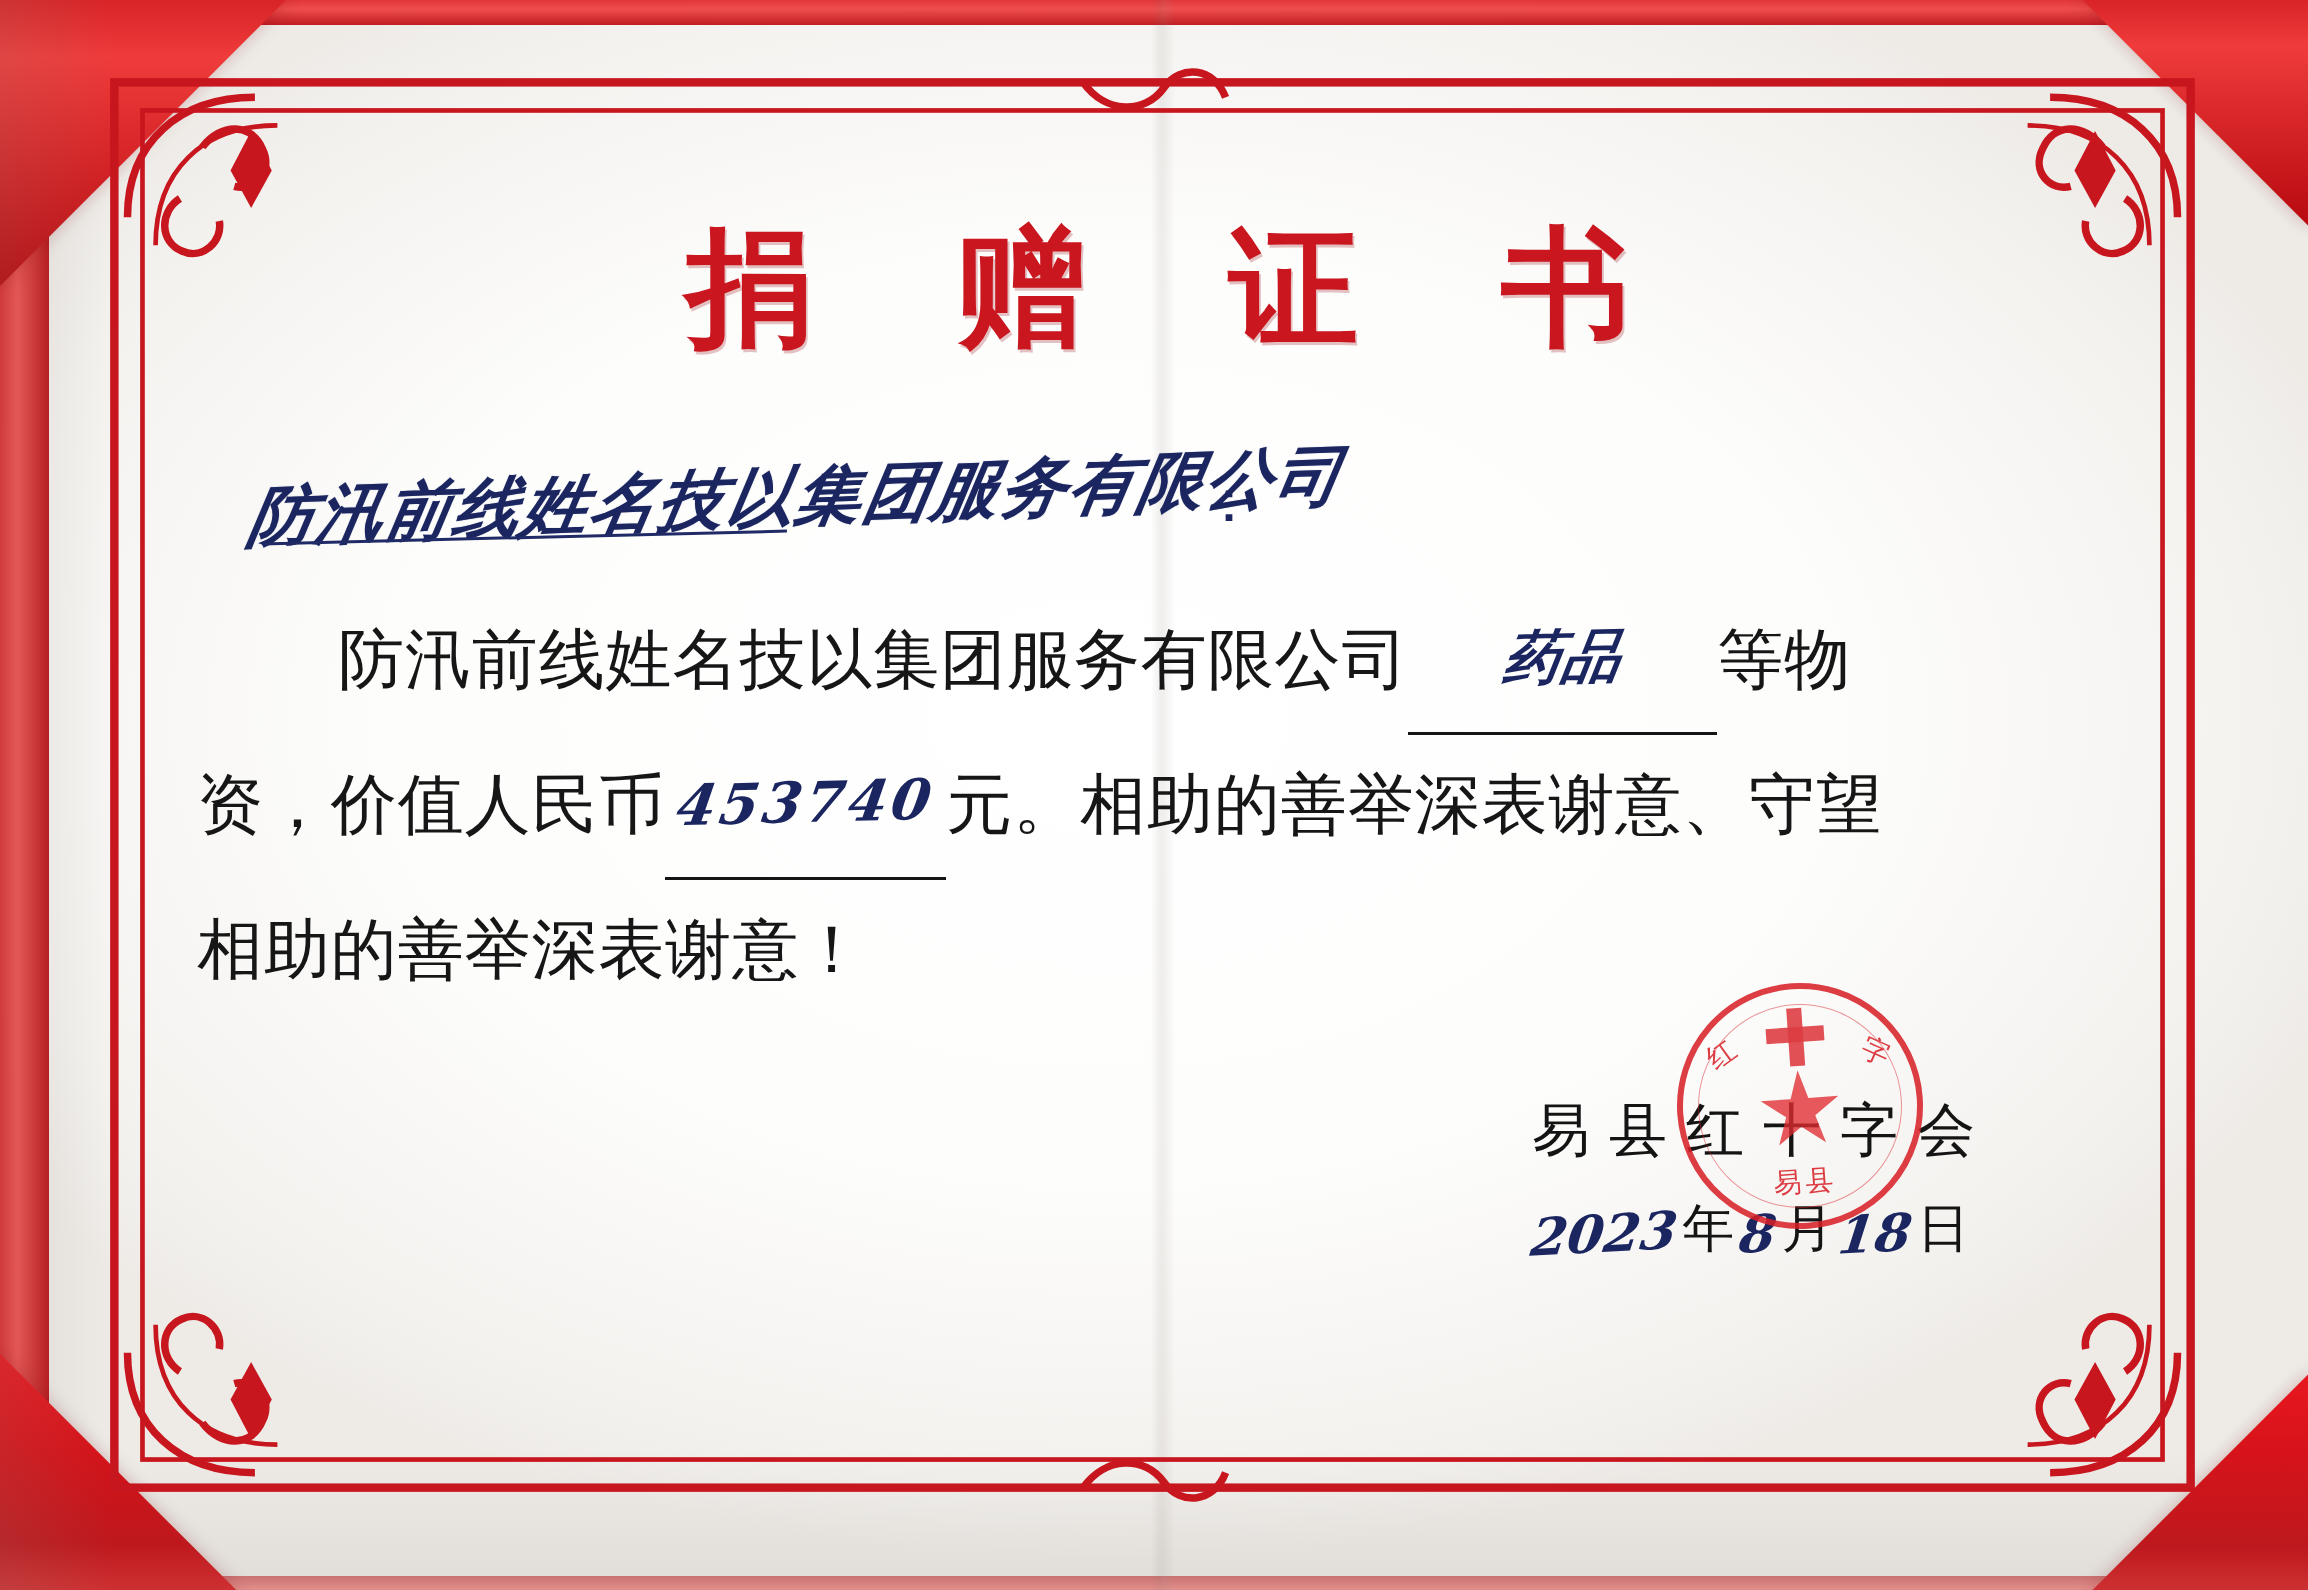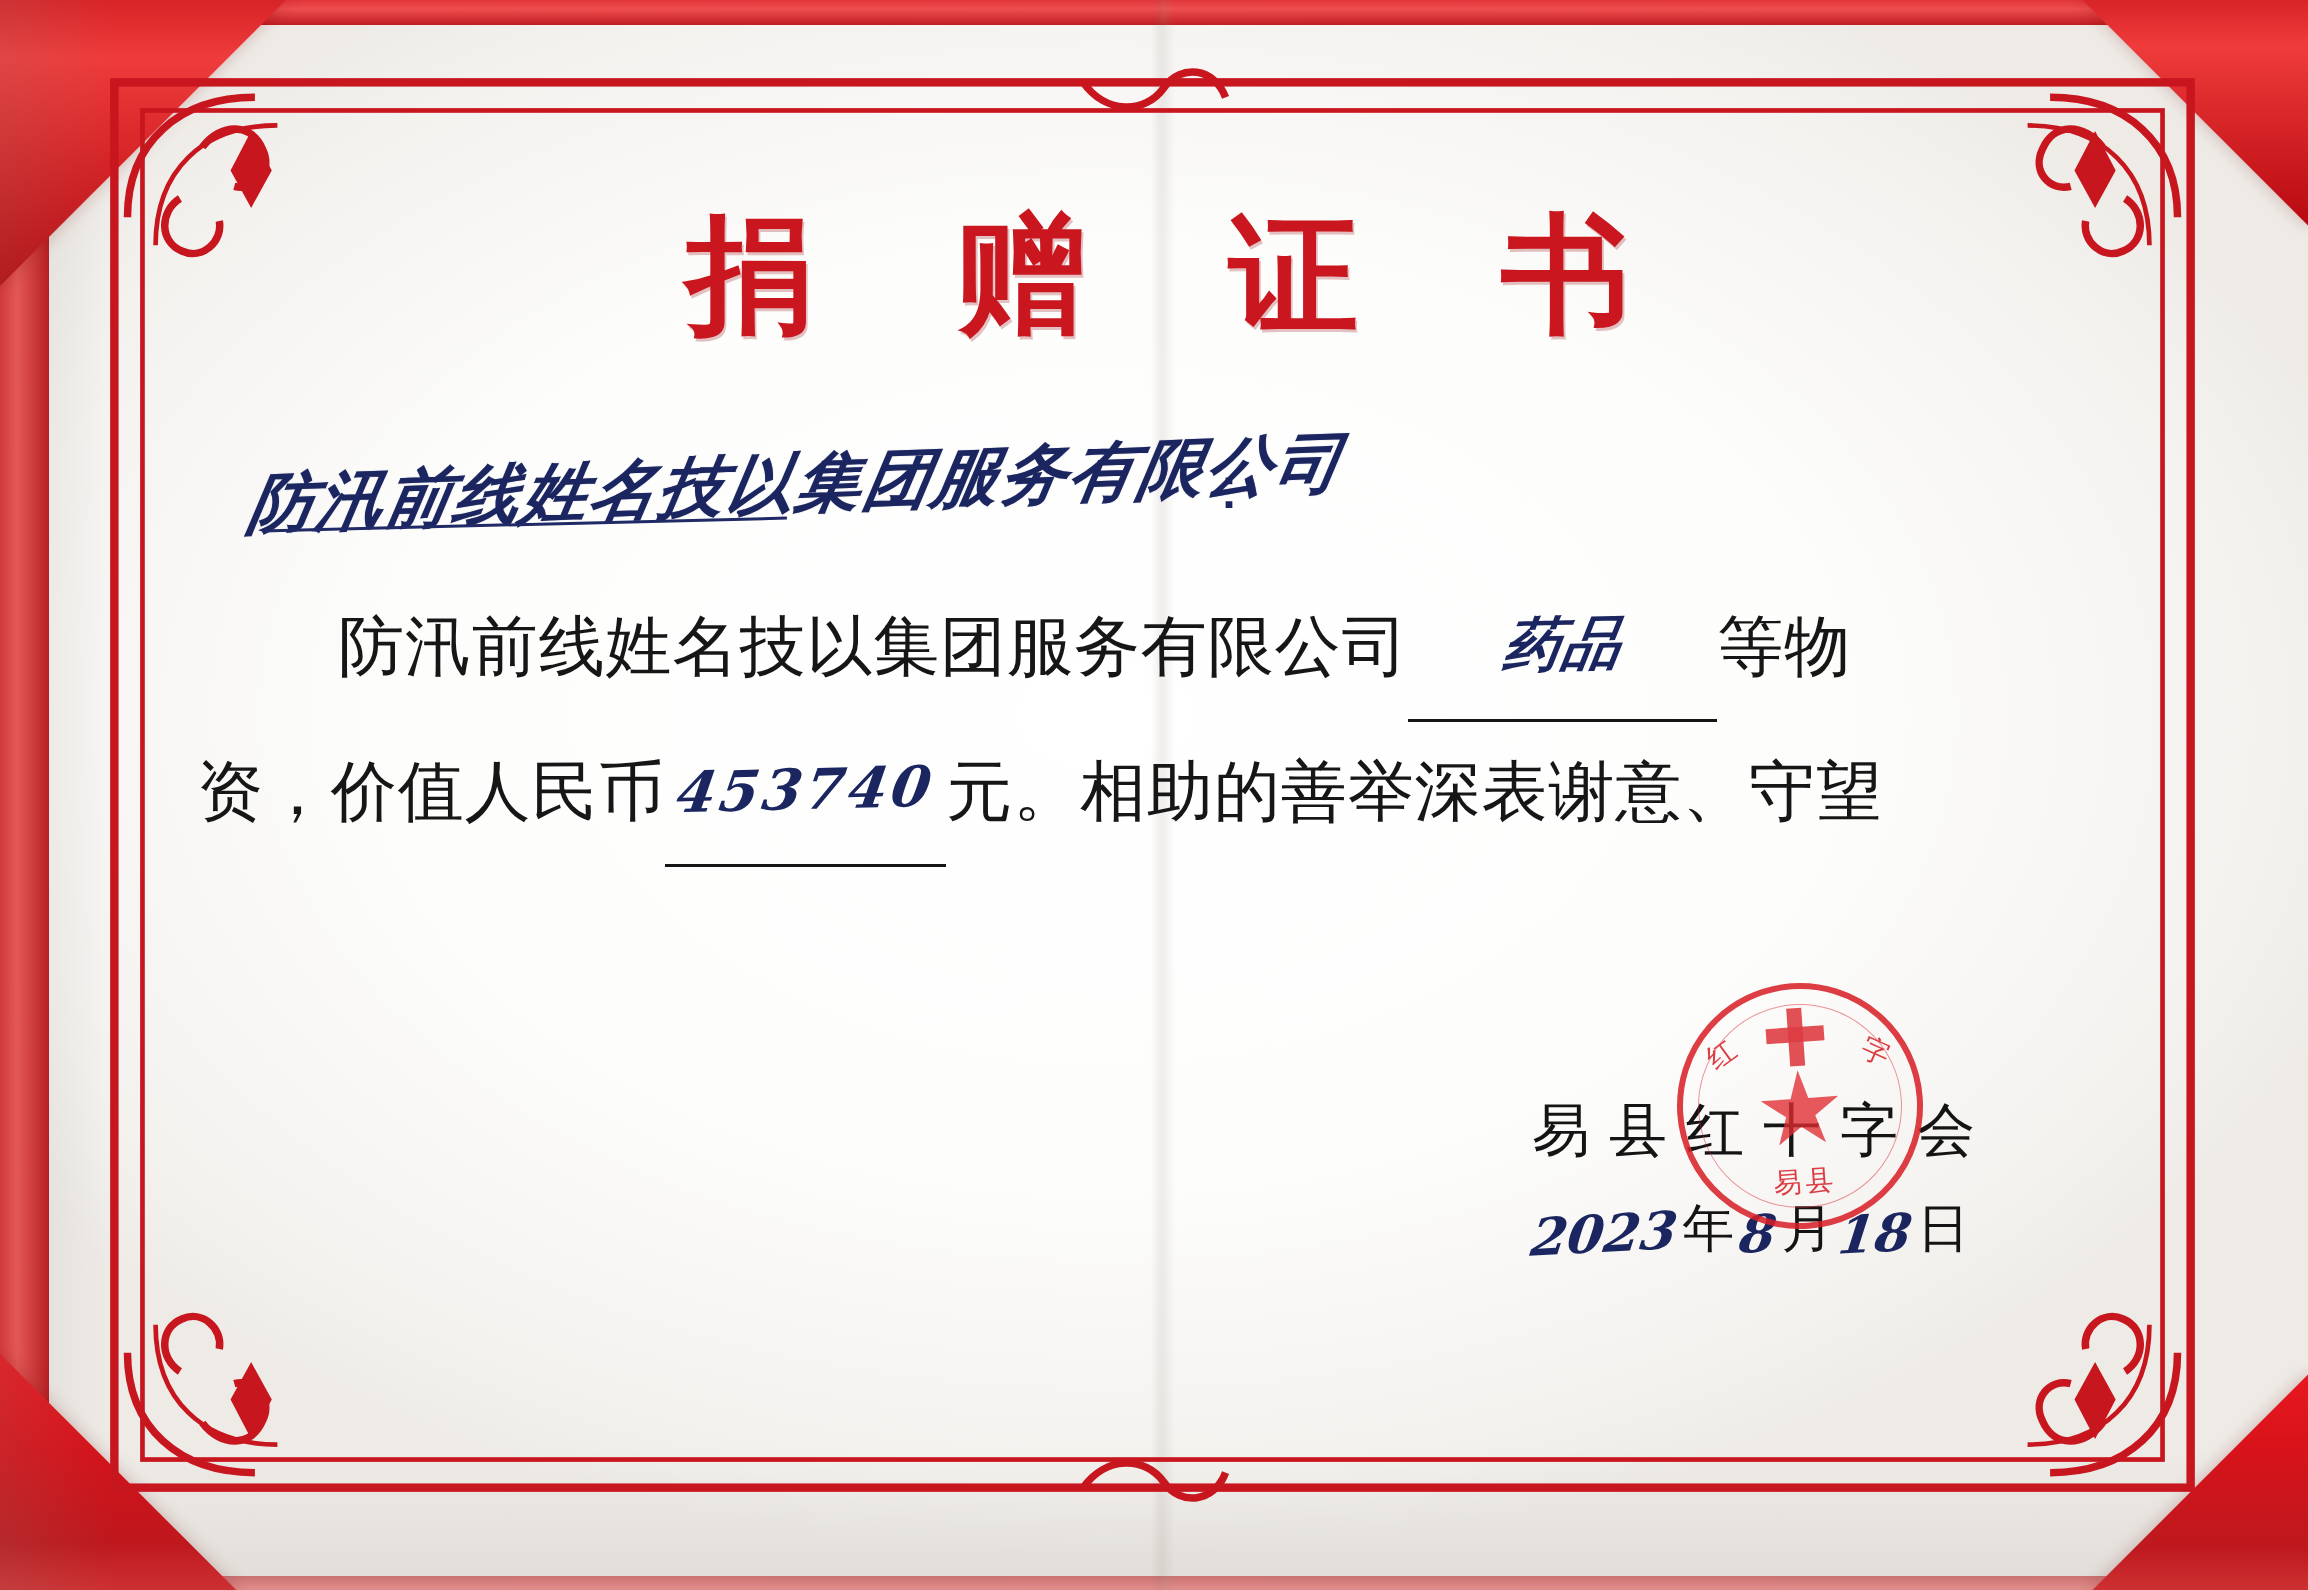--- a/index.html
+++ b/index.html
@@ -118,21 +118,21 @@
 
   .cert-title {
     text-align: center;
     color: #c9161f;
     font-family: "DejaVu Serif", serif;
     font-weight: bold;
     font-size: 129px;
     letter-spacing: 49px;
     text-indent: 49px;
     line-height: 1.25;
-    margin-top: 6px;
+    margin-top: 19px;
     text-shadow: 1.9px 2.8px 0 rgba(150,10,16,0.25);
   }
 
   
   .salutation {
     position: relative;
     margin: 79px 0 0 56px;
     height: 112px;
   }
   .hand {
@@ -343,20 +343,23 @@
       <span class="colon">：</span>
     </div>
 
     <div class="body-text">
       <p>
         <span class="indent"></span><span>防汛前线姓名技以集团服务有限公司</span><span class="blank blank-goods"><span class="hand">药品</span></span><span>等物</span>
       </p>
       <p>
         <span>资，价值人民币</span><span class="blank blank-amount"><span class="hand">453740</span></span><span>元。相助的善举深表谢意、守望</span>
       </p>
+      <p>
+        <span>相助的善举深表谢意！</span>
+      </p>
     </div>
 
     <div class="sign-block">
       <div class="org">易县红十字会</div>
       <div class="date-line">
         <span class="hand">2023</span>
         <span class="unit">年</span>
         <span class="hand">8</span>
         <span class="unit">月</span>
         <span class="hand">18</span>

